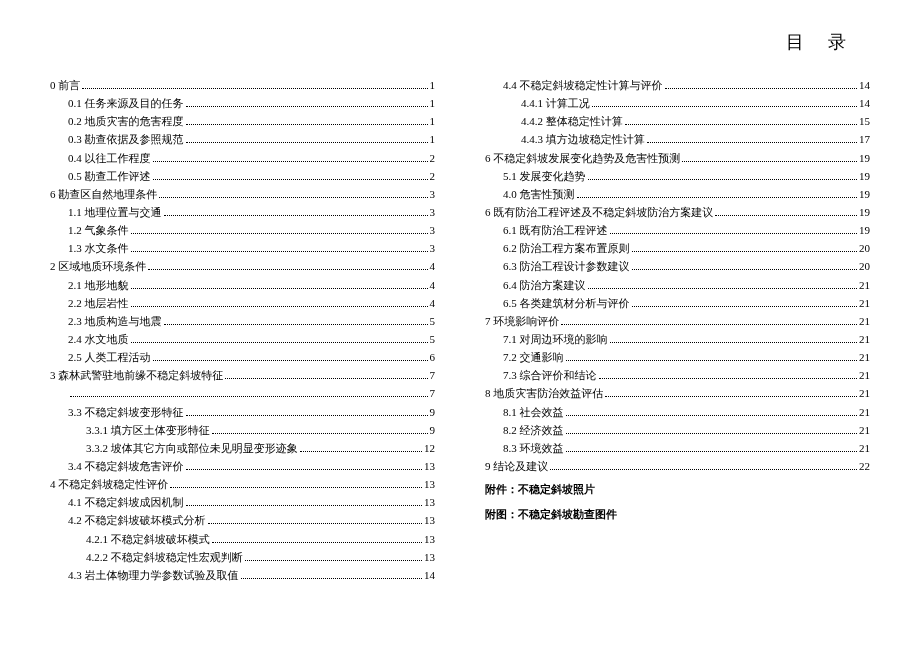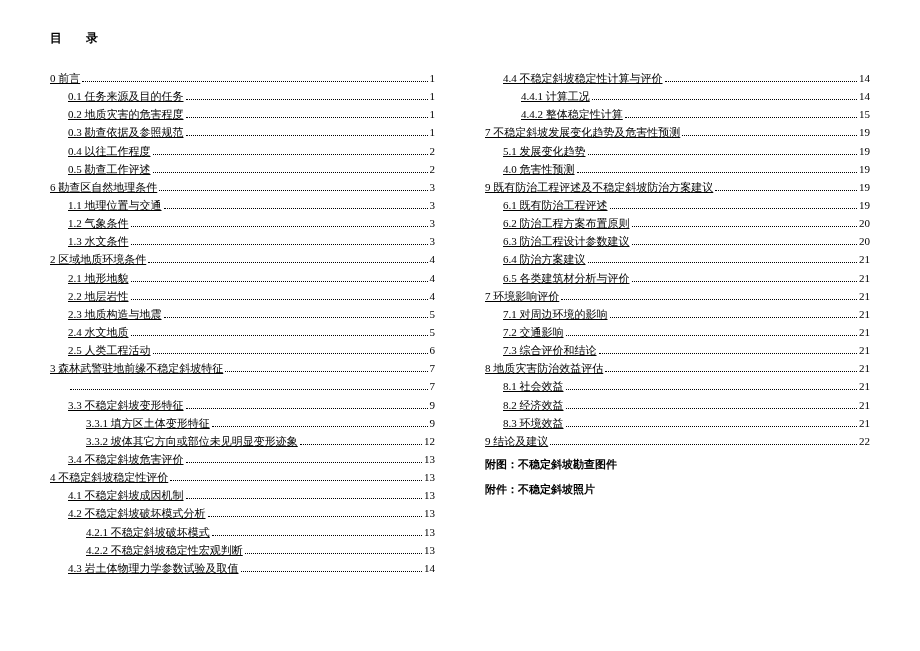--- a/index.html
+++ b/index.html
@@ -7,44 +7,44 @@
     margin: 0;
     padding: 30px 50px;
     font-family: "SimSun", "宋体", serif;
     font-size: 11px;
     color: #000;
     width: 920px;
     height: 651px;
     box-sizing: border-box;
   }
   .title {
-    text-align: left;
-    font-size: 12px;
-    font-weight: bold;
+    text-align: right;
+    font-size: 18px;
+    font-weight: normal;
     letter-spacing: 24px;
     margin-bottom: 22px;
   }
   .columns {
     display: flex;
     gap: 50px;
   }
   .col {
     flex: 1;
     min-width: 0;
   }
   .toc-row {
     display: flex;
     align-items: baseline;
     line-height: 1.65;
     white-space: nowrap;
   }
   .indent-0 { padding-left: 0; }
   .indent-1 { padding-left: 18px; text-align: center; }
   .indent-2 { padding-left: 36px; justify-content: space-between; }
-  .label { flex: 0 0 auto; text-decoration: underline; }
+  .label { flex: 0 0 auto; }
   .dots {
     flex: 1 1 auto;
     border-bottom: 1px dotted #000;
     margin: 0 2px 3px 2px;
     min-width: 8px;
   }
   .page { flex: 0 0 auto; }
   .appendix {
     font-weight: bold;
     line-height: 1.9;
@@ -207,37 +207,42 @@
       <div class="toc-row indent-2">
         <span class="label">4.4.1 计算工况</span>
         <span class="dots"></span>
         <span class="page">14</span>
       </div>
       <div class="toc-row indent-2">
         <span class="label">4.4.2 整体稳定性计算</span>
         <span class="dots"></span>
         <span class="page">15</span>
       </div>
-      <div class="toc-row indent-0">
-        <span class="label">7 不稳定斜坡发展变化趋势及危害性预测</span>
+      <div class="toc-row indent-2">
+        <span class="label">4.4.3 填方边坡稳定性计算</span>
+        <span class="dots"></span>
+        <span class="page">17</span>
+      </div>
+      <div class="toc-row indent-0">
+        <span class="label">6 不稳定斜坡发展变化趋势及危害性预测</span>
         <span class="dots"></span>
         <span class="page">19</span>
       </div>
       <div class="toc-row indent-1">
         <span class="label">5.1 发展变化趋势</span>
         <span class="dots"></span>
         <span class="page">19</span>
       </div>
       <div class="toc-row indent-1">
         <span class="label">4.0 危害性预测</span>
         <span class="dots"></span>
         <span class="page">19</span>
       </div>
       <div class="toc-row indent-0">
-        <span class="label">9 既有防治工程评述及不稳定斜坡防治方案建议</span>
+        <span class="label">6 既有防治工程评述及不稳定斜坡防治方案建议</span>
         <span class="dots"></span>
         <span class="page">19</span>
       </div>
       <div class="toc-row indent-1">
         <span class="label">6.1 既有防治工程评述</span>
         <span class="dots"></span>
         <span class="page">19</span>
       </div>
       <div class="toc-row indent-1">
         <span class="label">6.2 防治工程方案布置原则</span>
@@ -297,16 +302,16 @@
       <div class="toc-row indent-1">
         <span class="label">8.3 环境效益</span>
         <span class="dots"></span>
         <span class="page">21</span>
       </div>
       <div class="toc-row indent-0">
         <span class="label">9 结论及建议</span>
         <span class="dots"></span>
         <span class="page">22</span>
       </div>
+      <div class="appendix">附件：不稳定斜坡照片</div>
       <div class="appendix">附图：不稳定斜坡勘查图件</div>
-      <div class="appendix">附件：不稳定斜坡照片</div>
     </div>
 </div>
 
 </body></html>

